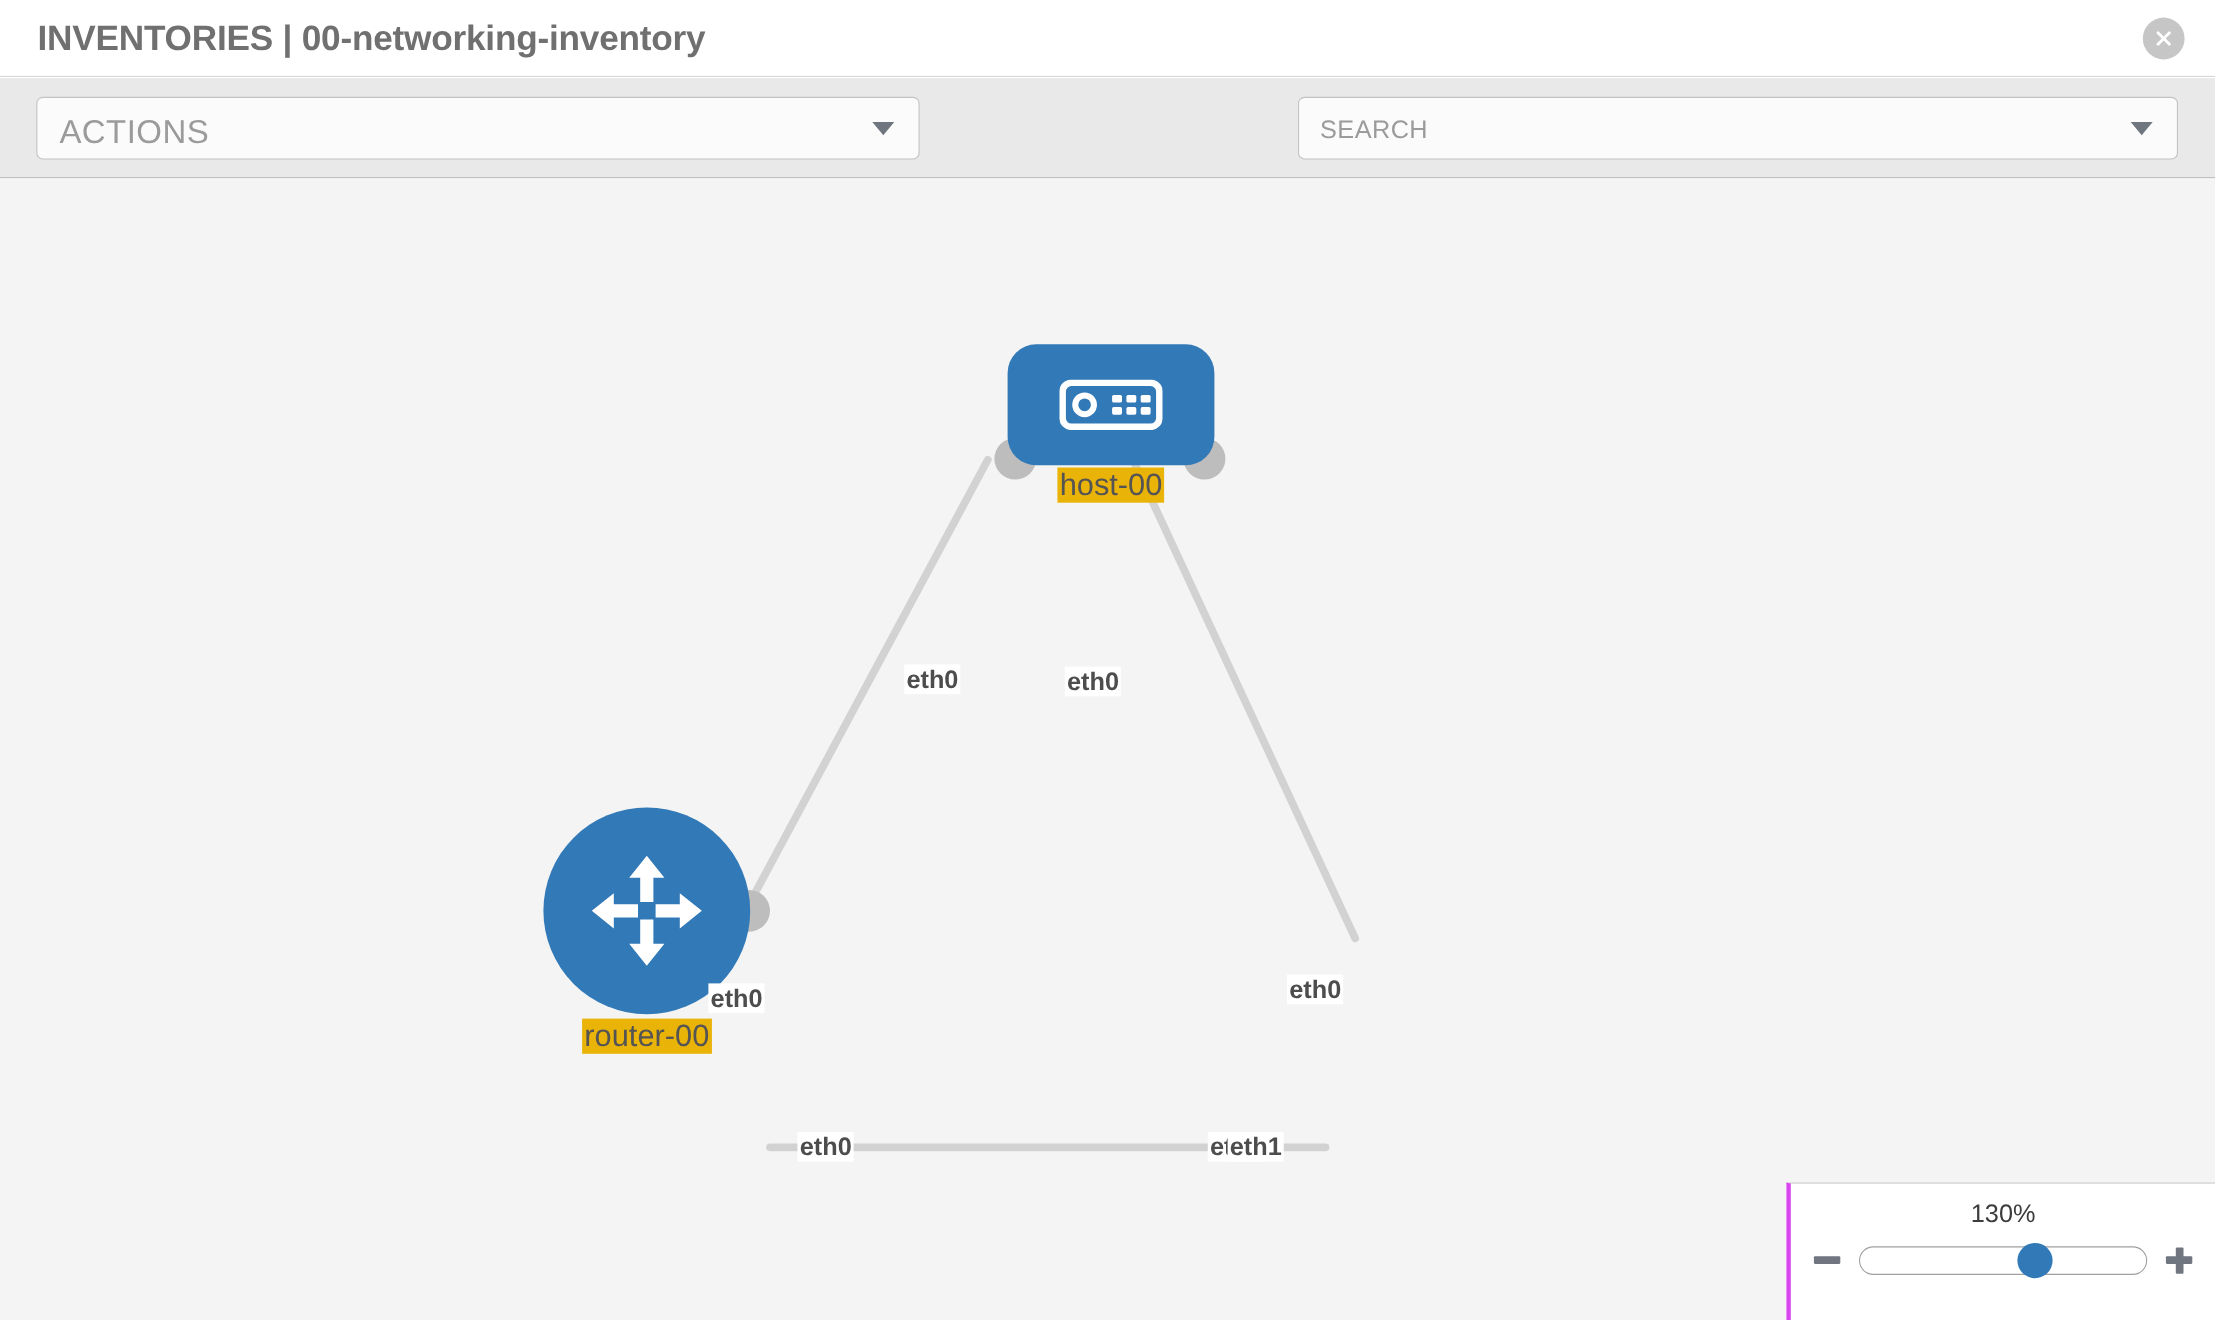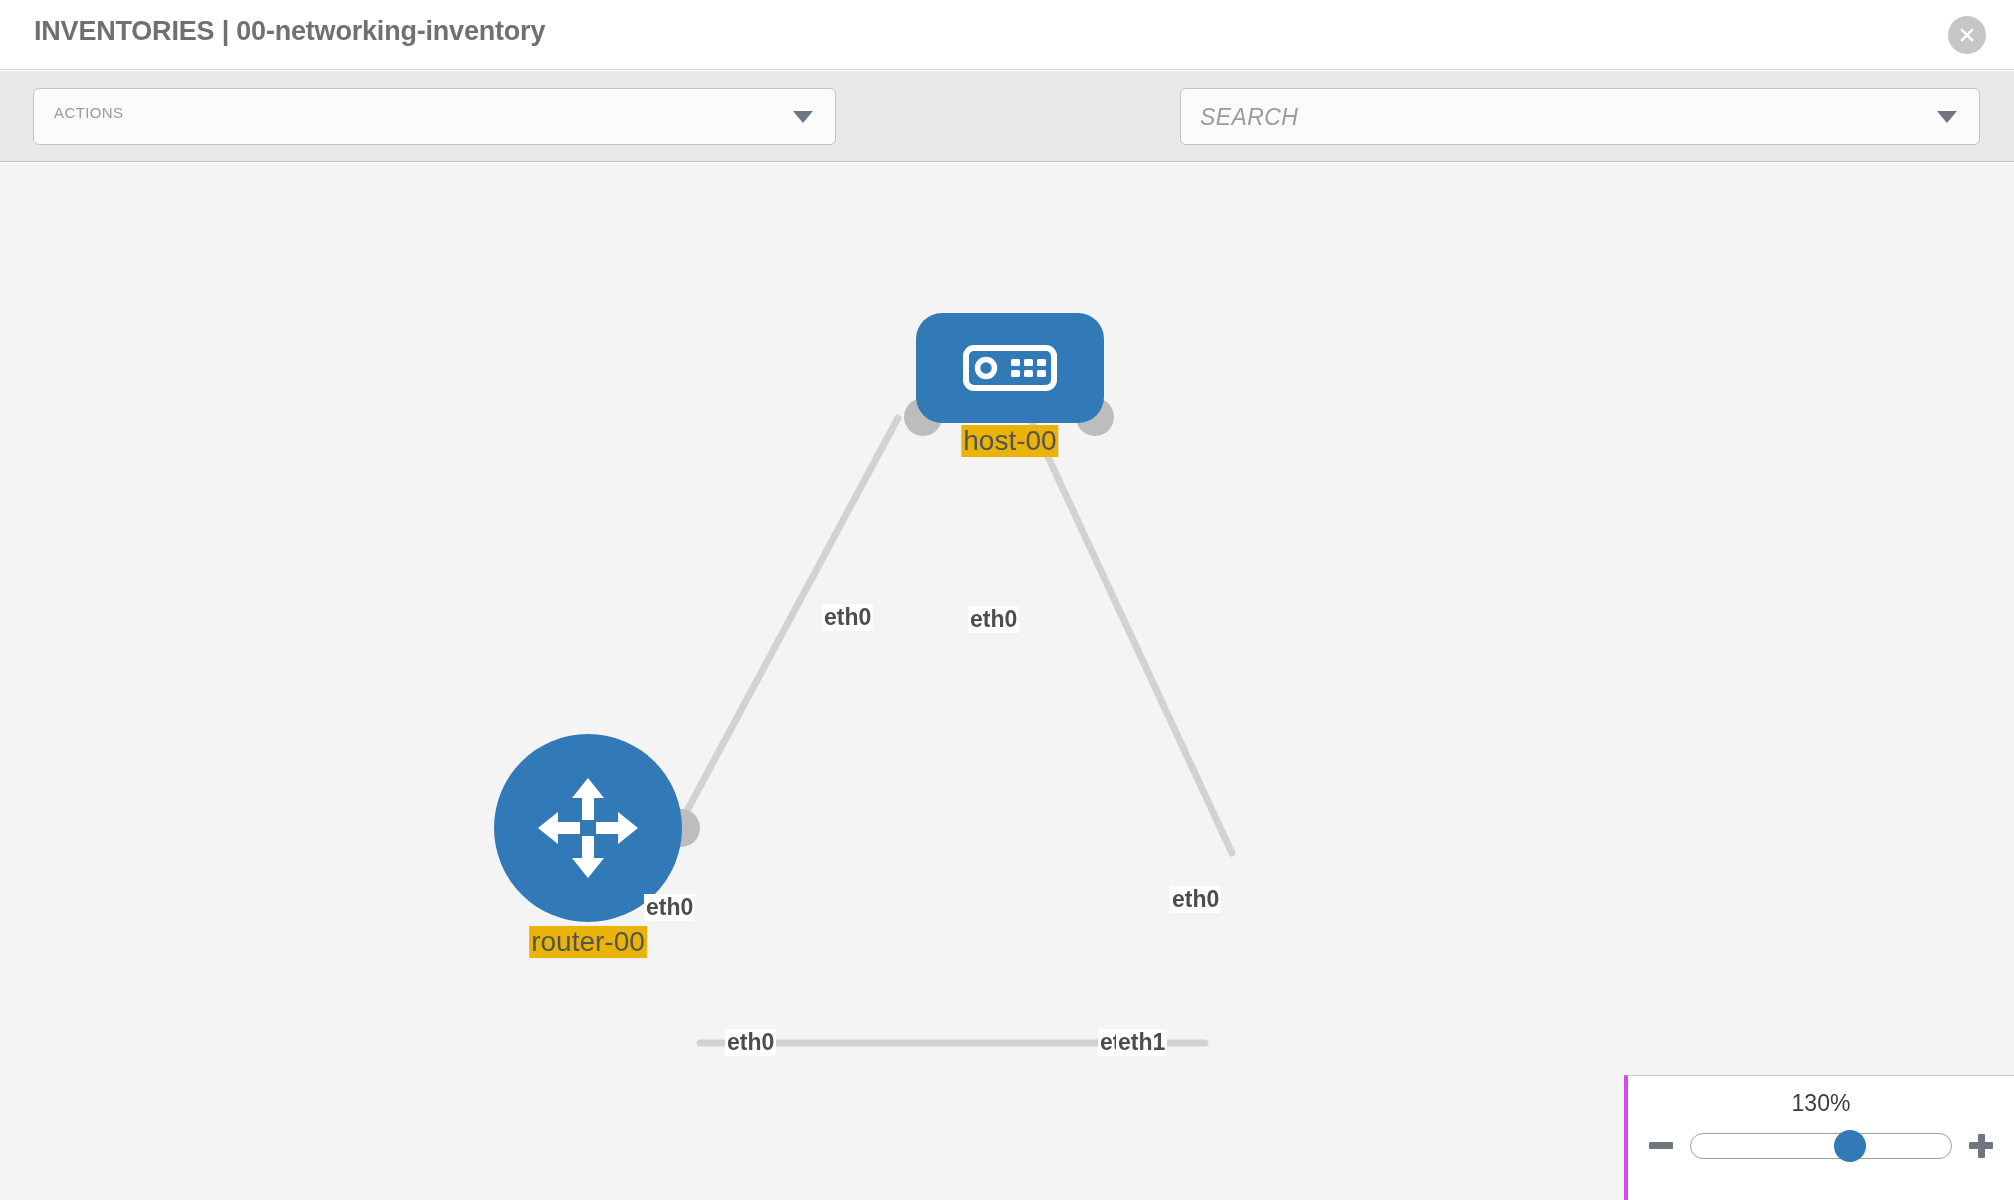--- a/index.html
+++ b/index.html
@@ -12,21 +12,21 @@
   #app { position: relative; width: 2014px; height: 1200px; }
 
   
   .header {
     position: absolute; left: 0; top: 0; width: 2014px; height: 70px;
     background: #ffffff;
     border-bottom: 1px solid #d7d7d7;
   }
   .header-title {
     position: absolute; left: 34px; top: 16px;
-    font-size: 27px; font-weight: bold; color: #707070;
+    font-size: 32px; font-weight: bold; color: #707070;
     letter-spacing: -0.2px; white-space: nowrap;
   }
   .close-btn {
     position: absolute; right: 28px; top: 16px;
     width: 38px; height: 38px; border-radius: 50%;
     background: #c6c6c6;
     display: flex; align-items: center; justify-content: center;
     cursor: pointer;
   }
   .close-btn svg { display: block; }
@@ -40,21 +40,21 @@
   .actions-select {
     position: absolute; left: 33px; top: 17px;
     width: 803px; height: 57px;
     background: #fbfbfb;
     border: 1px solid #c3c3c3;
     border-radius: 6px;
     cursor: pointer;
   }
   .actions-select .label {
     position: absolute; left: 20px; top: 15px;
-    font-size: 15px; color: #9b9b9b; letter-spacing: 0.4px;
+    font-size: 30px; color: #9b9b9b; letter-spacing: 0.4px;
   }
   .caret {
     position: absolute; right: 22px; top: 50%; transform: translateY(-50%);
     width: 0; height: 0;
     border-left: 10px solid transparent;
     border-right: 10px solid transparent;
     border-top: 12px solid #6f767f;
   }
   .tool-icon {
     position: absolute; top: 90px; cursor: pointer;
@@ -65,21 +65,21 @@
   .search-box {
     position: absolute; left: 1180px; top: 17px;
     width: 800px; height: 57px;
     background: #fbfbfb;
     border: 1px solid #c3c3c3;
     border-radius: 6px;
     cursor: text;
   }
   .search-box .placeholder {
     position: absolute; left: 19px; top: 15px;
-    font-size: 23px; color: #9b9b9b; letter-spacing: 0.4px; font-style: italic;
+    font-size: 23px; color: #9b9b9b; letter-spacing: 0.4px;
   }
 
   
   .canvas {
     position: absolute; left: 0; top: 163px;
     width: 2014px; height: 1037px;
     background: #f4f4f4;
     overflow: hidden;
   }
   .canvas svg.links { position: absolute; left: 0; top: 0; }

